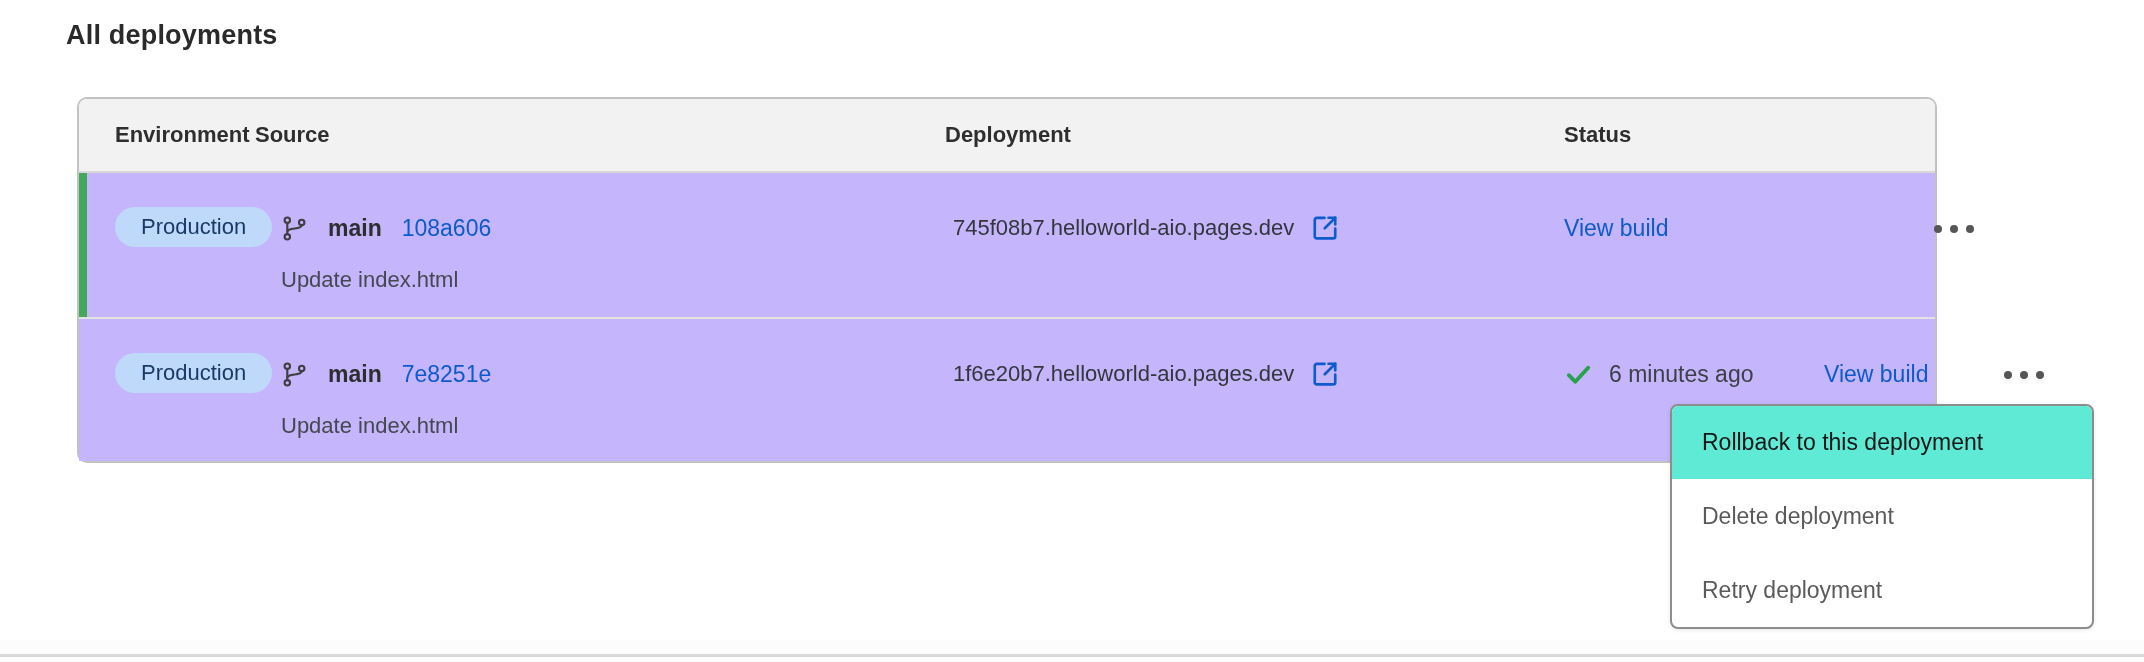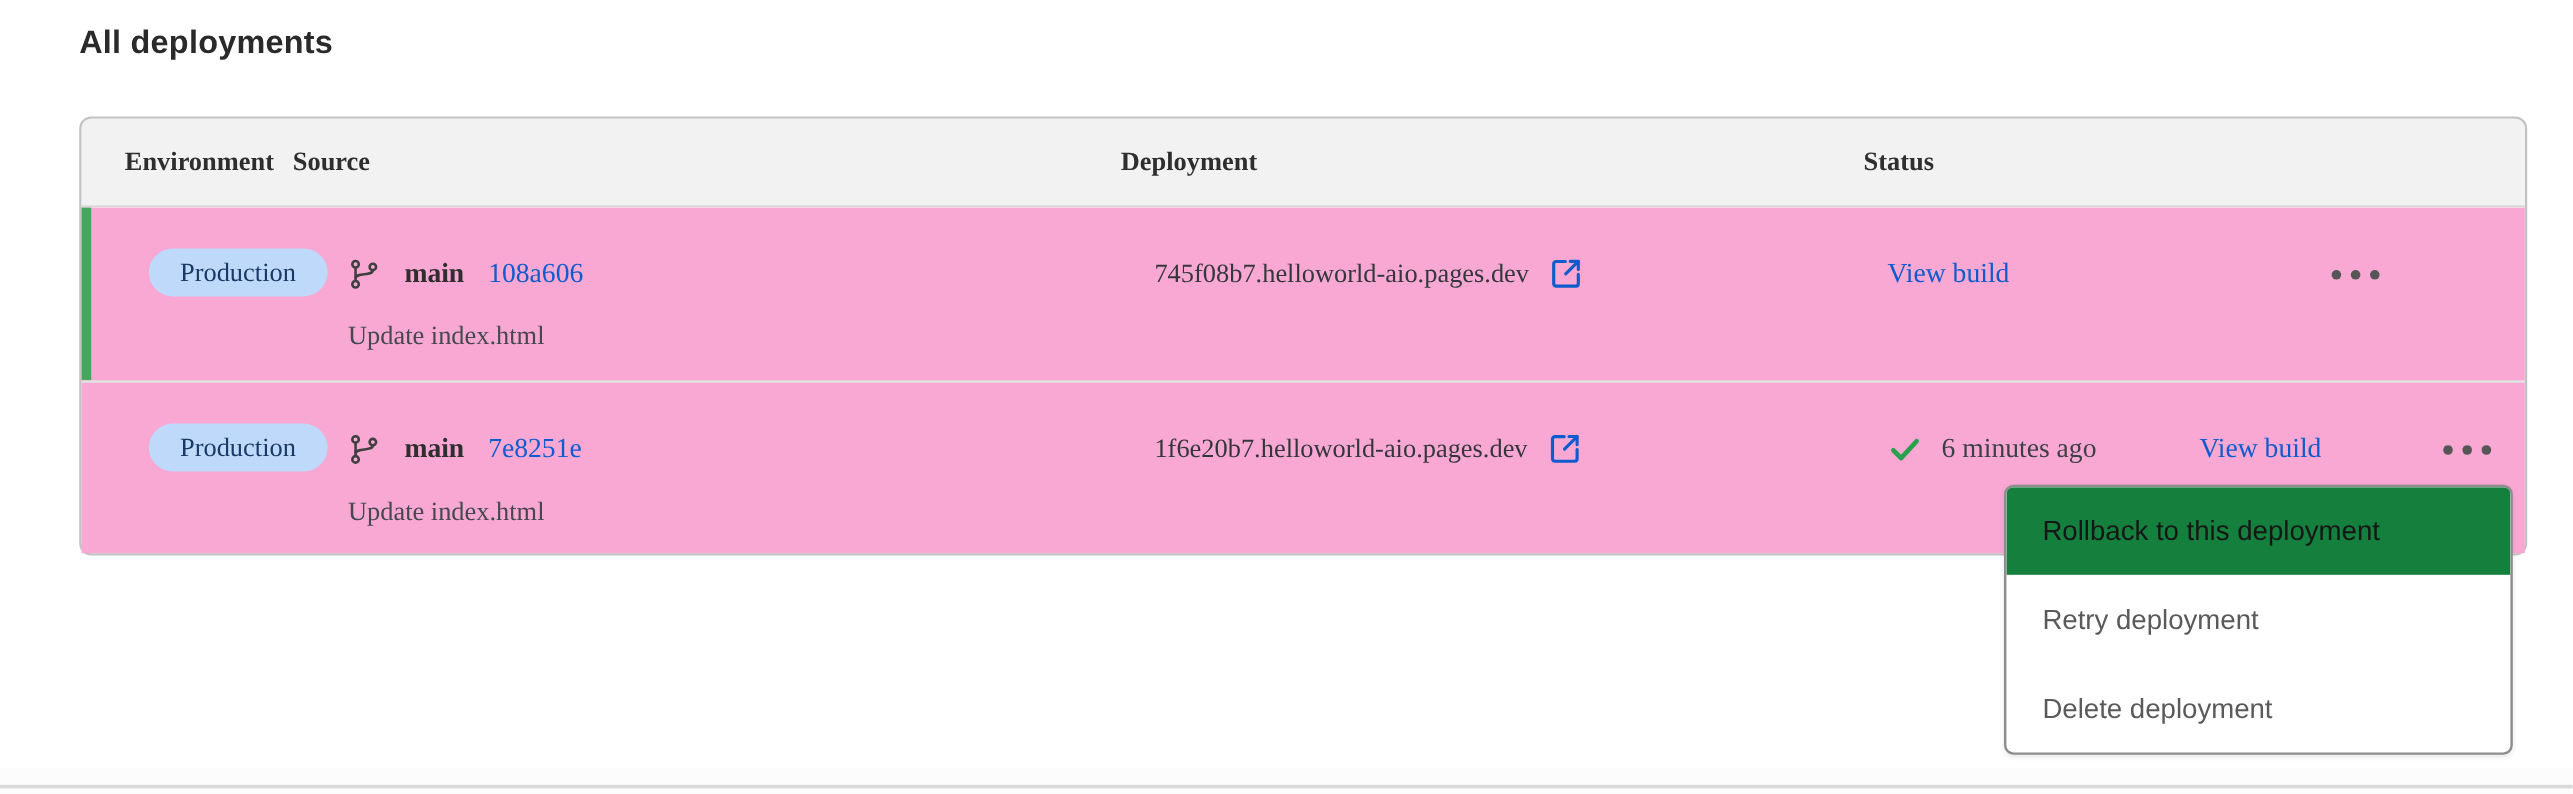--- a/index.html
+++ b/index.html
@@ -17,27 +17,26 @@
     left: 66px;
     top: 20px;
     font-size: 27px;
     font-weight: 600;
     color: #2a2a2a;
     letter-spacing: 0.2px;
   }
 
   .deployments-table {
     position: absolute;
-    left: 66px;
+    left: 77px;
     top: 97px;
-    width: 2040px;
+    width: 1860px;
     background: #ffffff;
     border: 2px solid #c2c2c2;
     border-radius: 10px;
-    font-family: Liberation Serif, serif;
   }
 
   .grid-cols {
     display: grid;
     grid-template-columns: 176px 690px 619px 260px 178px 1fr;
   }
 
   .thead {
     height: 74px;
     background: #f2f2f2;
@@ -48,22 +47,21 @@
   .th {
     font-size: 22px;
     font-weight: 600;
     color: #2e2e2e;
   }
   .th-env { padding-left: 36px; }
 
   .row {
     position: relative;
     height: 144px;
-    background: #f9a8d4;
-    padding-left: 20px;
+    background: #c4b5fd;
   }
   .row + .row { border-top: 2px solid #e2e2e2; }
   .row.current::before {
     content: "";
     position: absolute;
     left: 0; top: 0; bottom: 0;
     width: 8px;
     background: #43a85c;
   }
 
@@ -132,21 +130,21 @@
     height: 74px;
     display: flex;
     align-items: center;
     padding: 0 30px;
     font-size: 23px;
     color: #5a5a5a;
     cursor: pointer;
     white-space: nowrap;
   }
   .menu-item.highlighted {
-    background: #15803d;
+    background: #5eead4;
     color: #161616;
     height: 73px;
   }
 
   .page-bottom-band {
     position: absolute;
     left: 0; right: 0;
     top: 640px;
     height: 22px;
     background: #fcfcfc;
@@ -259,18 +257,18 @@
         <span class="dot"></span>
         <span class="dot"></span>
         <span class="dot"></span>
       </button>
     </div>
   </div>
 </div>
 
 <div class="context-menu">
   <div class="menu-item highlighted">Rollback to this deployment</div>
+  <div class="menu-item">Delete deployment</div>
   <div class="menu-item">Retry deployment</div>
-  <div class="menu-item">Delete deployment</div>
 </div>
 
 <div class="page-bottom-band"></div>
 <div class="page-bottom-line"></div>
 
 </body></html>

